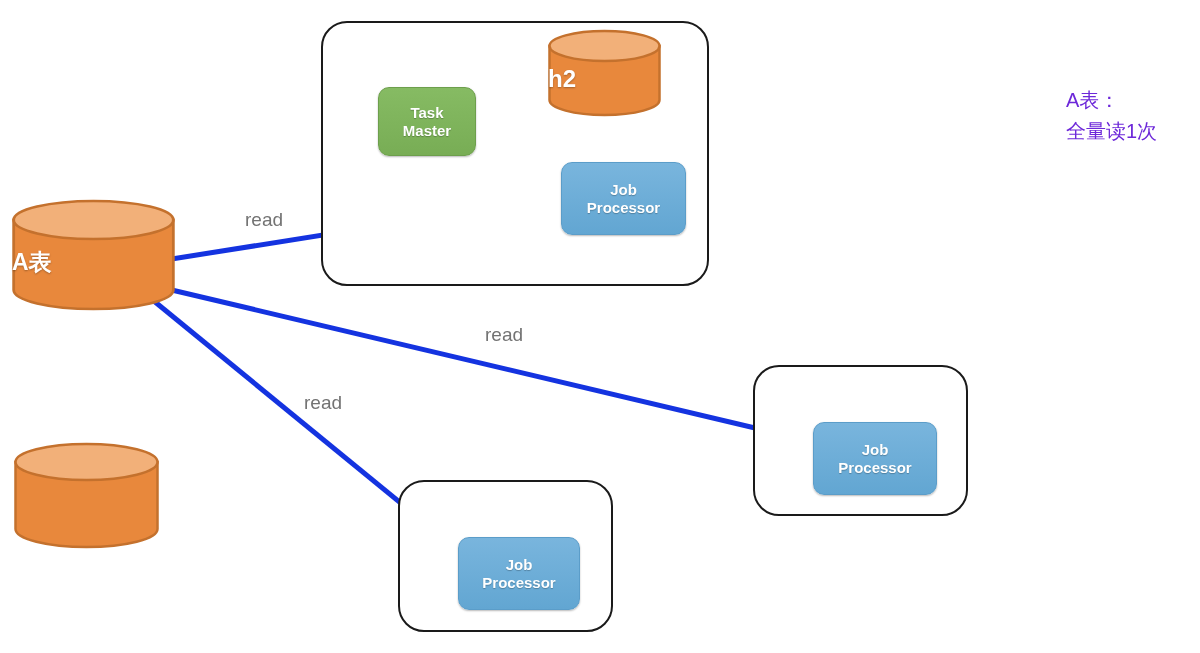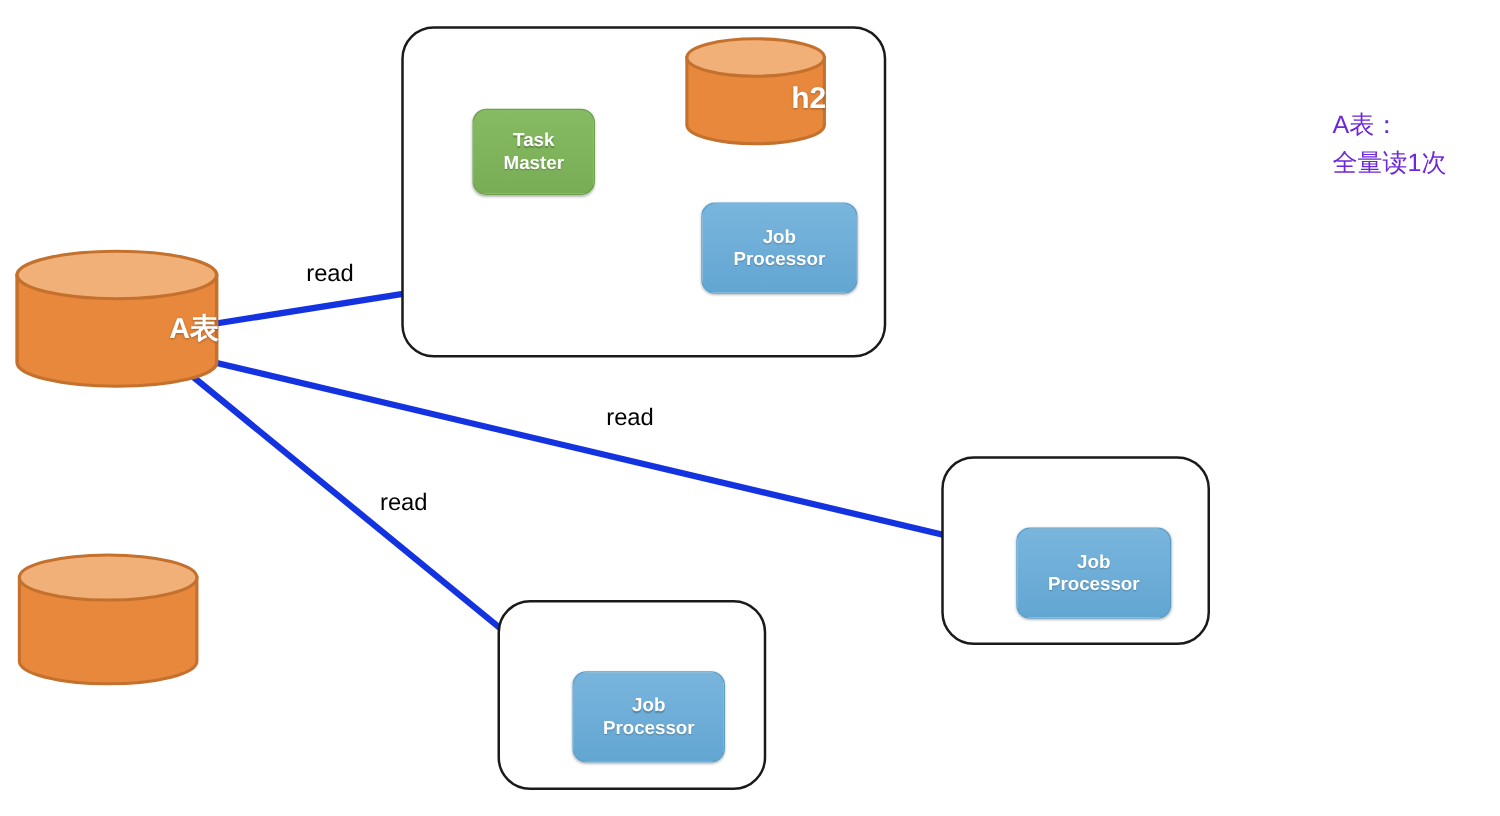--- a/index.html
+++ b/index.html
@@ -78,37 +78,37 @@
     left: 0;
     top: 0;
     width: 100%;
     height: 100%;
     overflow: visible;
   }
   .cylinder .cyl-label {
     position: absolute;
     left: 0;
     width: 100%;
-    text-align: right;
+    text-align: left;
     color: #ffffff;
     font-weight: 700;
     text-shadow: 0 1px 2px rgba(0,0,0,0.3);
     pointer-events: none;
   }
   #cyl-a  { left: 12px;  top: 200px; width: 163px; height: 110px; }
   #cyl-a  .cyl-label { top: 47px; font-size: 23px; }
   #cyl-b  { left: 14px;  top: 443px; width: 145px; height: 104px; }
   #cyl-b  .cyl-label { top: 44px; font-size: 22px; }
   #cyl-h2 { left: 548px; top: 30px;  width: 113px; height: 86px; }
   #cyl-h2 .cyl-label { top: 35px; font-size: 24px; }
 
   
   .edge-label {
     position: absolute;
-    color: #000000;
+    color: #737373;
     font-size: 19px;
     white-space: nowrap;
   }
   #label-read-1 { left: 245px; top: 209px; }
   #label-read-2 { left: 485px; top: 324px; }
   #label-read-3 { left: 304px; top: 392px; }
 
   
   #annotation {
     position: absolute;

